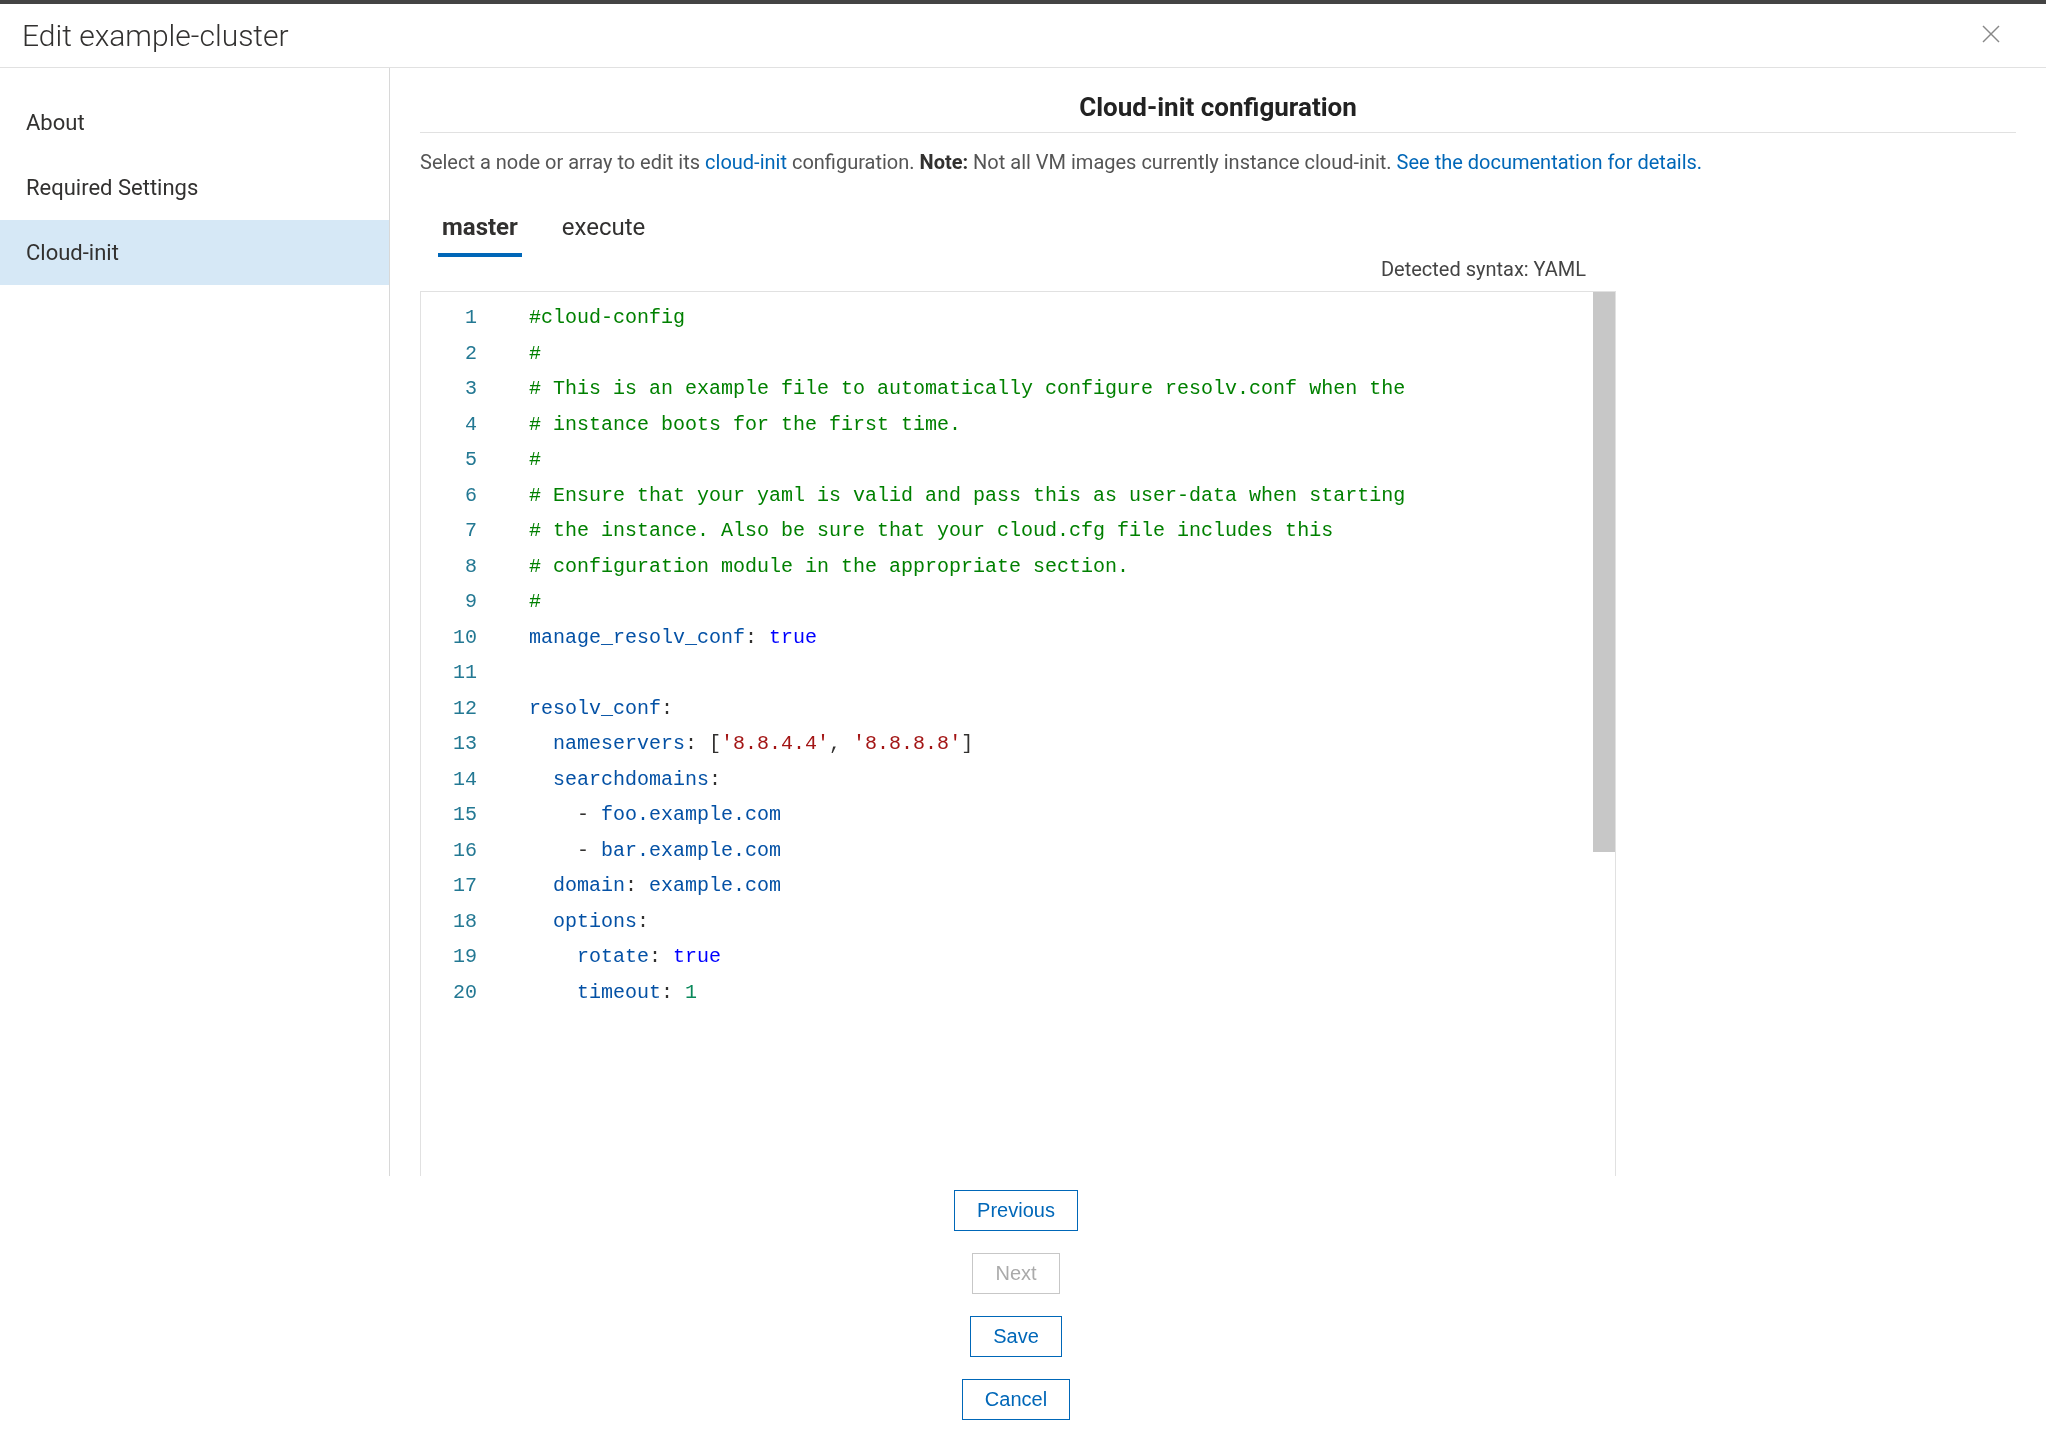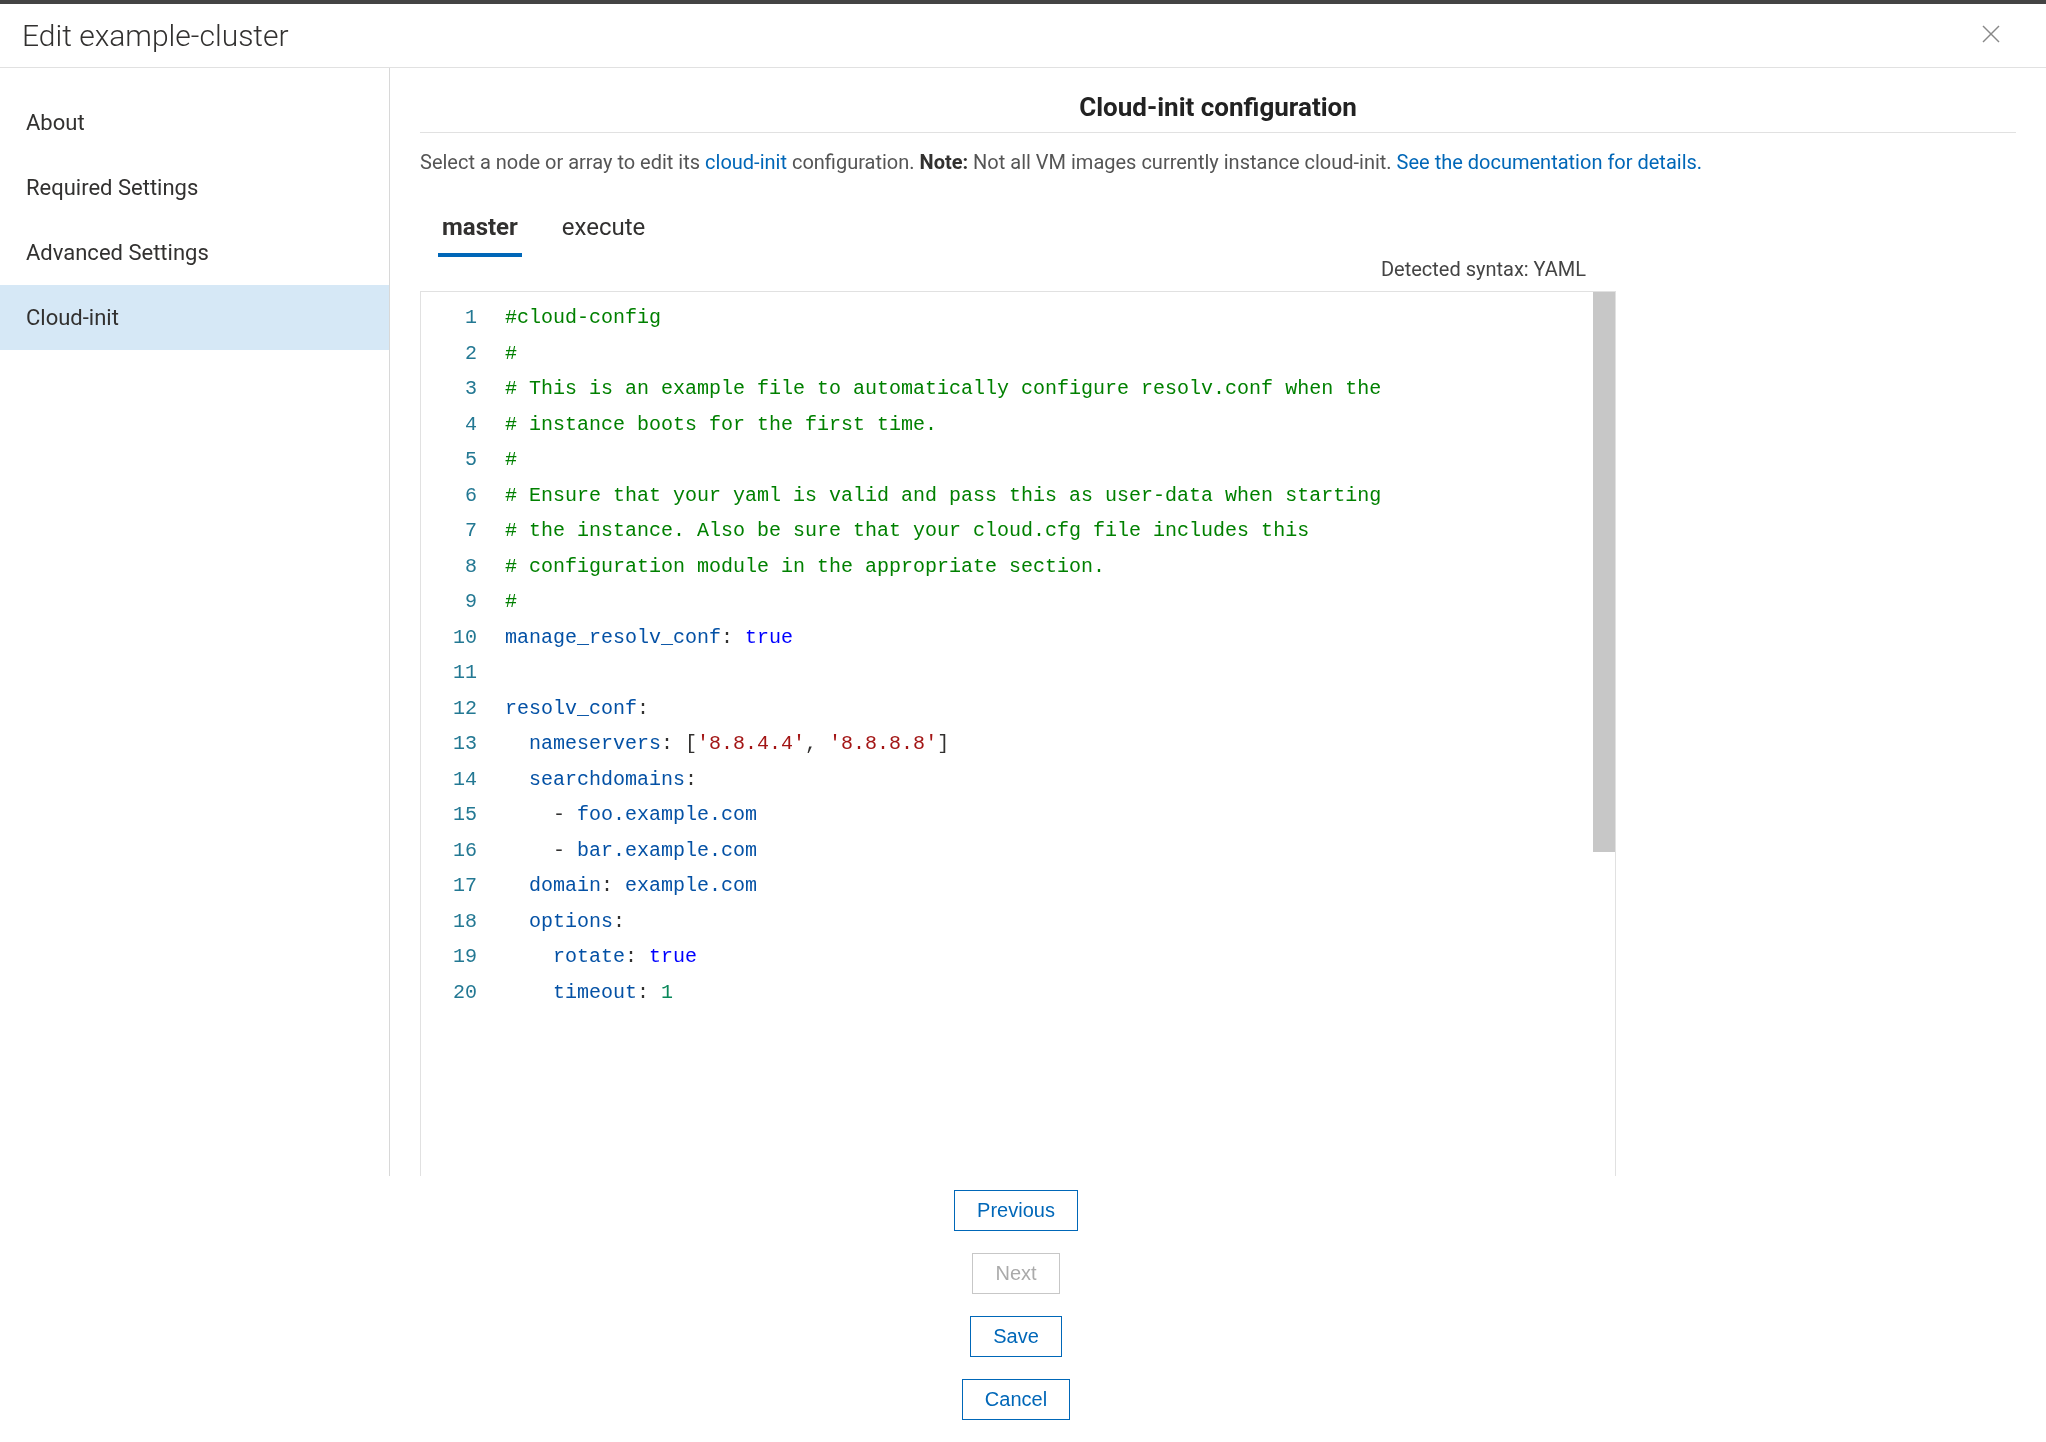--- a/index.html
+++ b/index.html
@@ -115,21 +115,21 @@
   .editor-gutter {
     position: absolute;
     left: 0; top: 0; bottom: 0;
     width: 86px;
     text-align: right;
     color: #237893;
     padding: 8px 30px 0 0;
   }
   .editor-gutter div { height: 35.5px; }
   .editor-content {
-    margin-left: 84px;
+    margin-left: 108px;
     padding-top: 8px;
     white-space: pre;
     overflow: hidden;
     position: relative;
   }
   .editor-content .line { height: 35.5px; }
   .tok-comment { color: #008000; }
   .tok-key     { color: #0451a5; }
   .tok-bool    { color: #0000ff; }
   .tok-num     { color: #09885a; }
@@ -193,21 +193,20 @@
           <line x1="19" y1="3" x2="3" y2="19" stroke="#888" stroke-width="1.5"></line>
         </svg>
     </div>
   </div>
 
   <div class="body">
 
     <div class="sidebar" id="sidebar">
         <div class="sidebar-item">About</div>
         <div class="sidebar-item">Required Settings</div>
-        <div class="sidebar-item">Advanced Settings</div>
         <div class="sidebar-item active">Cloud-init</div>
       </div>
 
     <div class="main">
       <h2 class="section-title">Cloud-init configuration</h2>
       <p class="section-desc">
         <span>Select a node or array to edit its </span><a>cloud-init</a><span> configuration. </span><strong>Note:</strong><span> Not all VM images currently instance cloud-init. </span><a>See the documentation for details.</a>
       </p>
 
       <div class="tabs" id="tabs">

